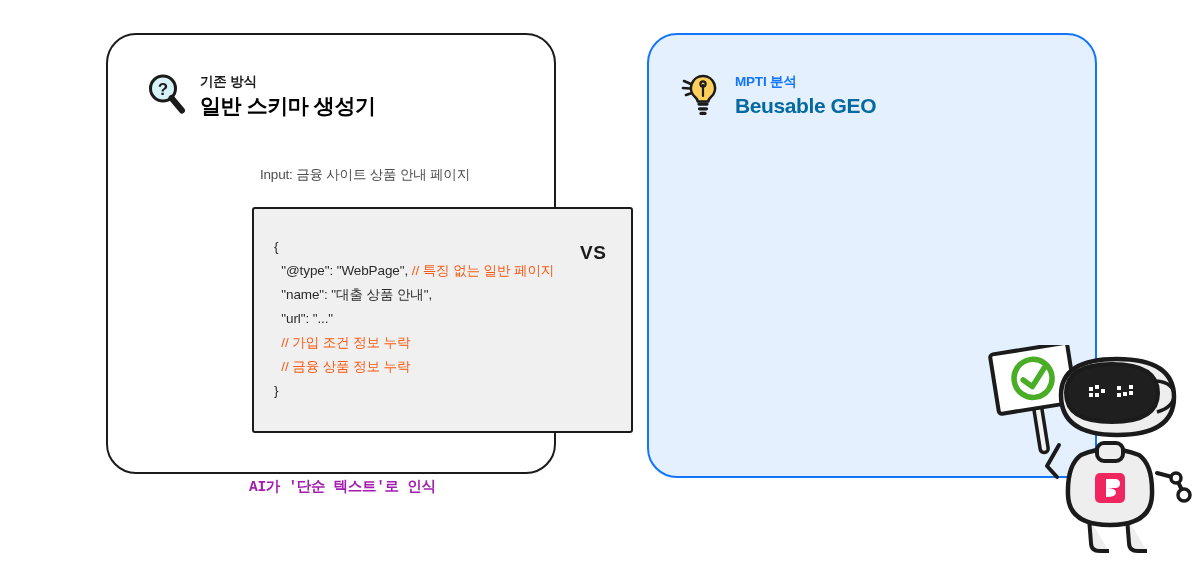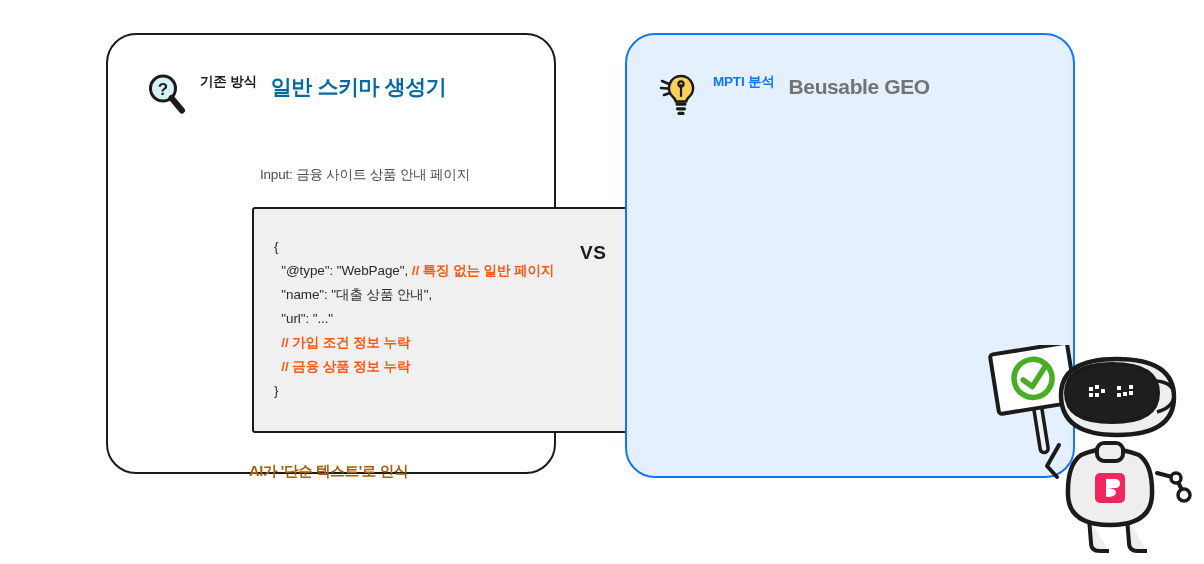--- a/index.html
+++ b/index.html
@@ -10,53 +10,53 @@
   }
   .stage{position:absolute;left:0;top:0;width:1204px;height:564px;}
 
   
   .card{position:absolute;box-sizing:border-box;}
   .card-left{
     left:106px;top:33px;width:450px;height:441px;
     border:2.5px solid #1b1b1b;border-radius:30px;background:#ffffff;
   }
   .card-right{
-    left:625px;top:33px;width:450px;height:445px;
+    left:647px;top:33px;width:450px;height:445px;
     border:2.5px solid #1176fb;border-radius:30px;background:#e4f0fd;
   }
 
   
   .card-head{position:absolute;display:flex;align-items:flex-start;gap:12px;}
   .head-left{left:36px;top:35px;}
   .head-right{left:30px;top:35px;}
   .head-icon{width:44px;height:46px;flex:0 0 44px;margin-top:2px;}
-  .head-text{display:flex;flex-direction:row;gap:14px;padding-top:4px;}
+  .head-text{display:flex;flex-direction:column;gap:3px;padding-top:4px;}
   .eyebrow{font-size:13.5px;font-weight:bold;letter-spacing:-0.2px;line-height:1.2;}
   .eyebrow.dark{color:#1b1b1b;}
   .eyebrow.blue{color:#1176fb;}
   .headline{font-size:21px;font-weight:bold;line-height:1.2;letter-spacing:-0.4px;}
-  .headline.orange{color:#0369a1;}
-  .headline.blue{color:#737373;}
+  .headline.orange{color:#000000;}
+  .headline.blue{color:#0369a1;}
 
   .input-line{position:absolute;font-size:13.5px;color:#4d4d4d;letter-spacing:-0.2px;white-space:nowrap;margin-left:16px;}
   .input-left{left:136px;top:131px;}
 
   
   .code{position:absolute;box-sizing:border-box;font-size:13.5px;line-height:24px;letter-spacing:-0.1px;}
   .code-left{
     left:144px;top:172px;width:381px;height:226px;
     background:#f0f0f0;border:2.5px solid #1b1b1b;border-radius:3px;
     padding:26px 0 0 20px;color:#2b2b2b;
   }
   .code-line{white-space:pre;}
-  .cmt{color:#fa5a14;font-weight:bold;}
+  .cmt{color:#fa5a14;font-weight:normal;}
 
   
   .foot{position:absolute;font-size:14.5px;font-weight:bold;letter-spacing:-0.3px;white-space:nowrap;}
-  .foot-left{left:141px;top:427px;color:#a16207;}
+  .foot-left{left:141px;top:442px;color:#a21caf;font-family:Liberation Mono, monospace;}
 
   
   .vs{position:absolute;left:580px;top:242px;font-size:19px;font-weight:bold;color:#1b1b1b;letter-spacing:0.5px;}
 
   
   .mascot{position:absolute;left:985px;top:345px;width:215px;height:219px;}
 </style>
 </head>
 <body>
 

